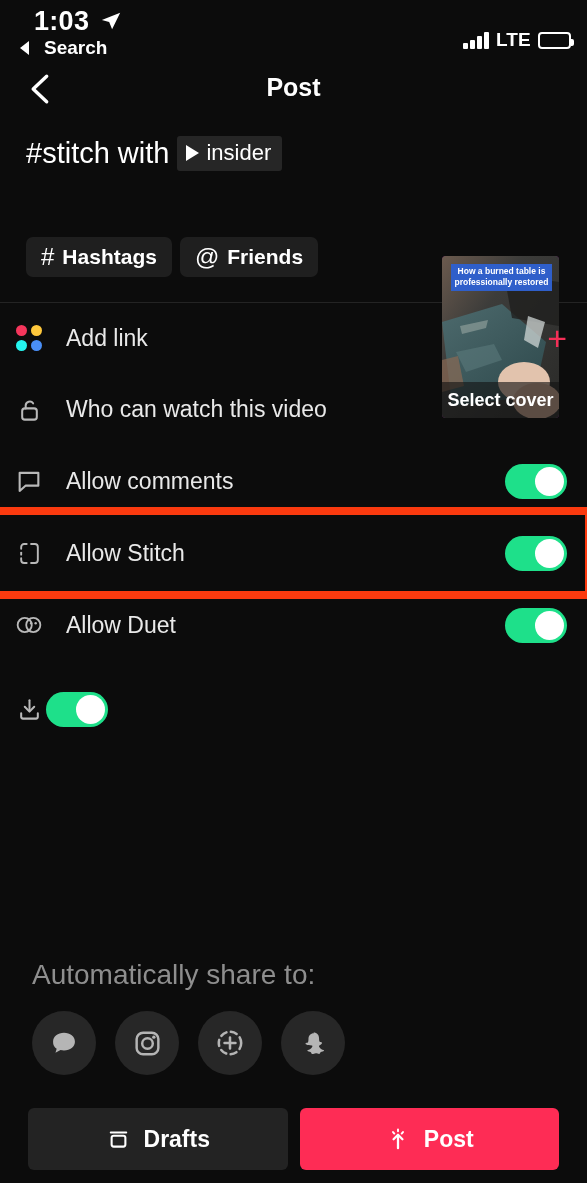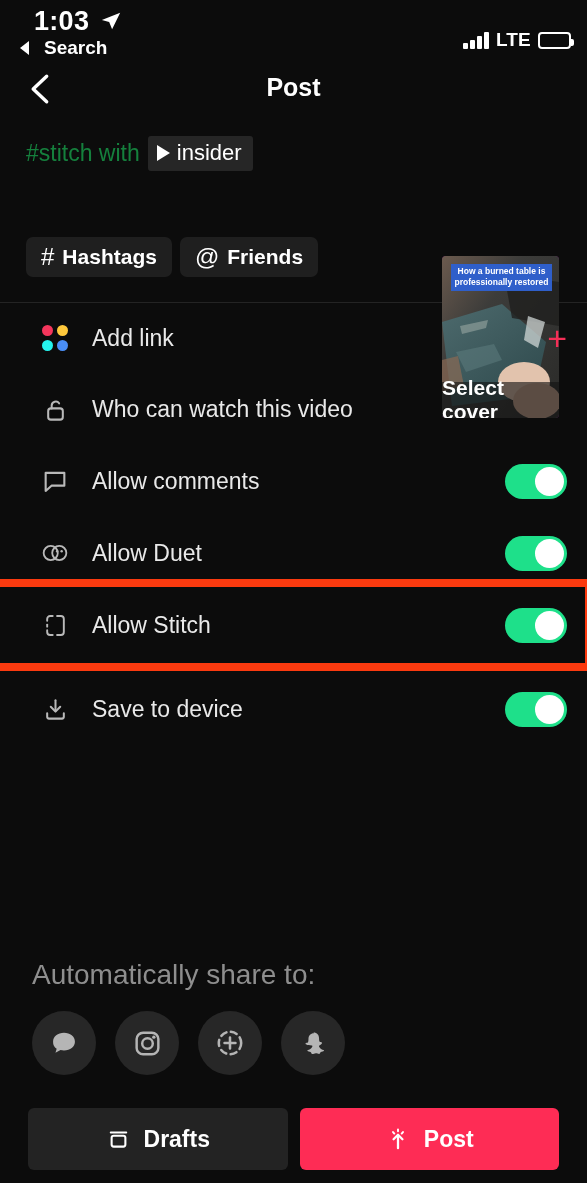--- a/index.html
+++ b/index.html
@@ -61,21 +61,21 @@
     position: absolute; left: 0; right: 0; top: 7px;
     text-align: center; color: #fff; font-size: 25px; font-weight: 700;
   }
 
   
   .caption-area {
     position: relative; height: 182px;
     padding: 16px 22px 0 26px;
   }
   .caption-row { display: flex; align-items: center; flex-wrap: wrap; gap: 8px; }
-  .caption-text { color: #15803d; font-size: 23px; }
+  .caption-text { color: #ffffff; font-size: 29px; }
   .mention-pill {
     display: inline-flex; align-items: center; gap: 7px;
     background: #262626; border-radius: 3px; padding: 4px 11px 5px 9px;
   }
   .mention-pill .play {
     width: 0; height: 0;
     border-top: 8px solid transparent; border-bottom: 8px solid transparent;
     border-left: 13px solid #fff;
   }
   .mention-pill span { color: #fff; font-size: 22px; }
@@ -98,30 +98,30 @@
   .cover-cap {
     position: absolute; left: 9px; top: 8px; right: 7px;
     background: #2f5fca; color: #fff;
     font-size: 8.5px; font-weight: 700; line-height: 1.35;
     padding: 2px 3px; text-align: center;
   }
   .cover-sel {
     position: absolute; left: 0; right: 0; bottom: 0; height: 36px;
     background: rgba(20,20,20,.62);
     display: flex; align-items: center; justify-content: center;
-    color: #fff; font-size: 21px; font-weight: 700;
+    color: #fff; font-size: 18px; font-weight: 700;
   }
 
   .divider { height: 1px; background: #242424; margin: 0; }
 
   
   .rows { position: relative; }
   .row {
     position: relative; display: flex; align-items: center;
-    height: 72px; padding: 0 20px 0 38px;
+    height: 72px; padding: 0 20px 0 12px;
   }
   .row .ico {
     width: 34px; height: 34px; flex: 0 0 34px;
     display: flex; align-items: center; justify-content: center;
   }
   .row .label { margin-left: 20px; color: #e9e9e9; font-size: 23px; flex: 1 1 auto; }
   .row .trail { display: flex; align-items: center; gap: 8px; }
   .row .value { color: #b4b4b4; font-size: 23px; }
   .plus { color: #f52f57; font-size: 34px; line-height: 1; font-weight: 300; }
 
@@ -286,64 +286,63 @@
         </svg>
       </span>
       <span class="label">Allow comments</span>
       <span class="trail">
         <span class="toggle">
             <span class="knob"></span>
           </span>
       </span>
     </div>
 
+    <div class="row" style="position:relative;">
+      <div class="highlight-box" style="top:-10px;bottom:-10px;"></div>
+      <span class="ico">
+        <svg viewBox="0 0 24 24" width="27" height="27">
+          <path d="M9.5 3.6H7.2a2.6 2.6 0 0 0-2.6 2.6v1.6" fill="none" stroke="#b9b9b9" stroke-width="1.7" stroke-linecap="round"></path>
+          <path d="M4.6 11.2v1.8" fill="none" stroke="#b9b9b9" stroke-width="1.7" stroke-linecap="round"></path>
+          <path d="M4.6 16.2v1.6a2.6 2.6 0 0 0 2.6 2.6h2.3" fill="none" stroke="#b9b9b9" stroke-width="1.7" stroke-linecap="round"></path>
+          <path d="M13.4 3.6h3.4a2.6 2.6 0 0 1 2.6 2.6v11.6a2.6 2.6 0 0 1-2.6 2.6h-3.4" fill="none" stroke="#b9b9b9" stroke-width="1.7" stroke-linecap="round"></path>
+        </svg>
+      </span>
+      <span class="label">Allow Stitch</span>
+      <span class="trail">
+        <span class="toggle">
+            <span class="knob"></span>
+          </span>
+      </span>
+    </div>
+
     <div class="row">
       <span class="ico">
         <svg viewBox="0 0 28 24" width="30" height="26">
           <circle cx="10" cy="12" r="6.6" fill="none" stroke="#b9b9b9" stroke-width="1.7"></circle>
           <circle cx="18" cy="12" r="6.6" fill="none" stroke="#b9b9b9" stroke-width="1.7"></circle>
           <circle cx="16" cy="10.4" r="1.15" fill="#b9b9b9"></circle>
           <circle cx="20.2" cy="10.4" r="1.15" fill="#b9b9b9"></circle>
         </svg>
       </span>
       <span class="label">Allow Duet</span>
       <span class="trail">
         <span class="toggle">
             <span class="knob"></span>
           </span>
       </span>
     </div>
 
-    <div class="row" style="position:relative;">
-      <div class="highlight-box" style="top:-10px;bottom:-10px;"></div>
-      <span class="ico">
-        <svg viewBox="0 0 24 24" width="27" height="27">
-          <path d="M9.5 3.6H7.2a2.6 2.6 0 0 0-2.6 2.6v1.6" fill="none" stroke="#b9b9b9" stroke-width="1.7" stroke-linecap="round"></path>
-          <path d="M4.6 11.2v1.8" fill="none" stroke="#b9b9b9" stroke-width="1.7" stroke-linecap="round"></path>
-          <path d="M4.6 16.2v1.6a2.6 2.6 0 0 0 2.6 2.6h2.3" fill="none" stroke="#b9b9b9" stroke-width="1.7" stroke-linecap="round"></path>
-          <path d="M13.4 3.6h3.4a2.6 2.6 0 0 1 2.6 2.6v11.6a2.6 2.6 0 0 1-2.6 2.6h-3.4" fill="none" stroke="#b9b9b9" stroke-width="1.7" stroke-linecap="round"></path>
-        </svg>
-      </span>
-      <span class="label">Allow Stitch</span>
-      <span class="trail">
-        <span class="toggle">
-            <span class="knob"></span>
-          </span>
-      </span>
-    </div>
-
     <div class="row" style="margin-top:12px;">
       <span class="ico">
         <svg viewBox="0 0 24 24" width="27" height="27">
           <path d="M12 3.8v9.4" fill="none" stroke="#b9b9b9" stroke-width="1.8" stroke-linecap="round"></path>
           <path d="M7.8 9.6 12 13.9l4.2-4.3" fill="none" stroke="#b9b9b9" stroke-width="1.8" stroke-linecap="round" stroke-linejoin="round"></path>
           <path d="M4.6 15.3v3.2a1.6 1.6 0 0 0 1.6 1.6h11.6a1.6 1.6 0 0 0 1.6-1.6v-3.2" fill="none" stroke="#b9b9b9" stroke-width="1.8" stroke-linecap="round"></path>
         </svg>
       </span>
-      <span class="label">Save to device</span>
       <span class="trail">
         <span class="toggle">
             <span class="knob"></span>
           </span>
       </span>
     </div>
   </div>
 
   <div class="share">
     <div class="share-label">Automatically share to:</div>

